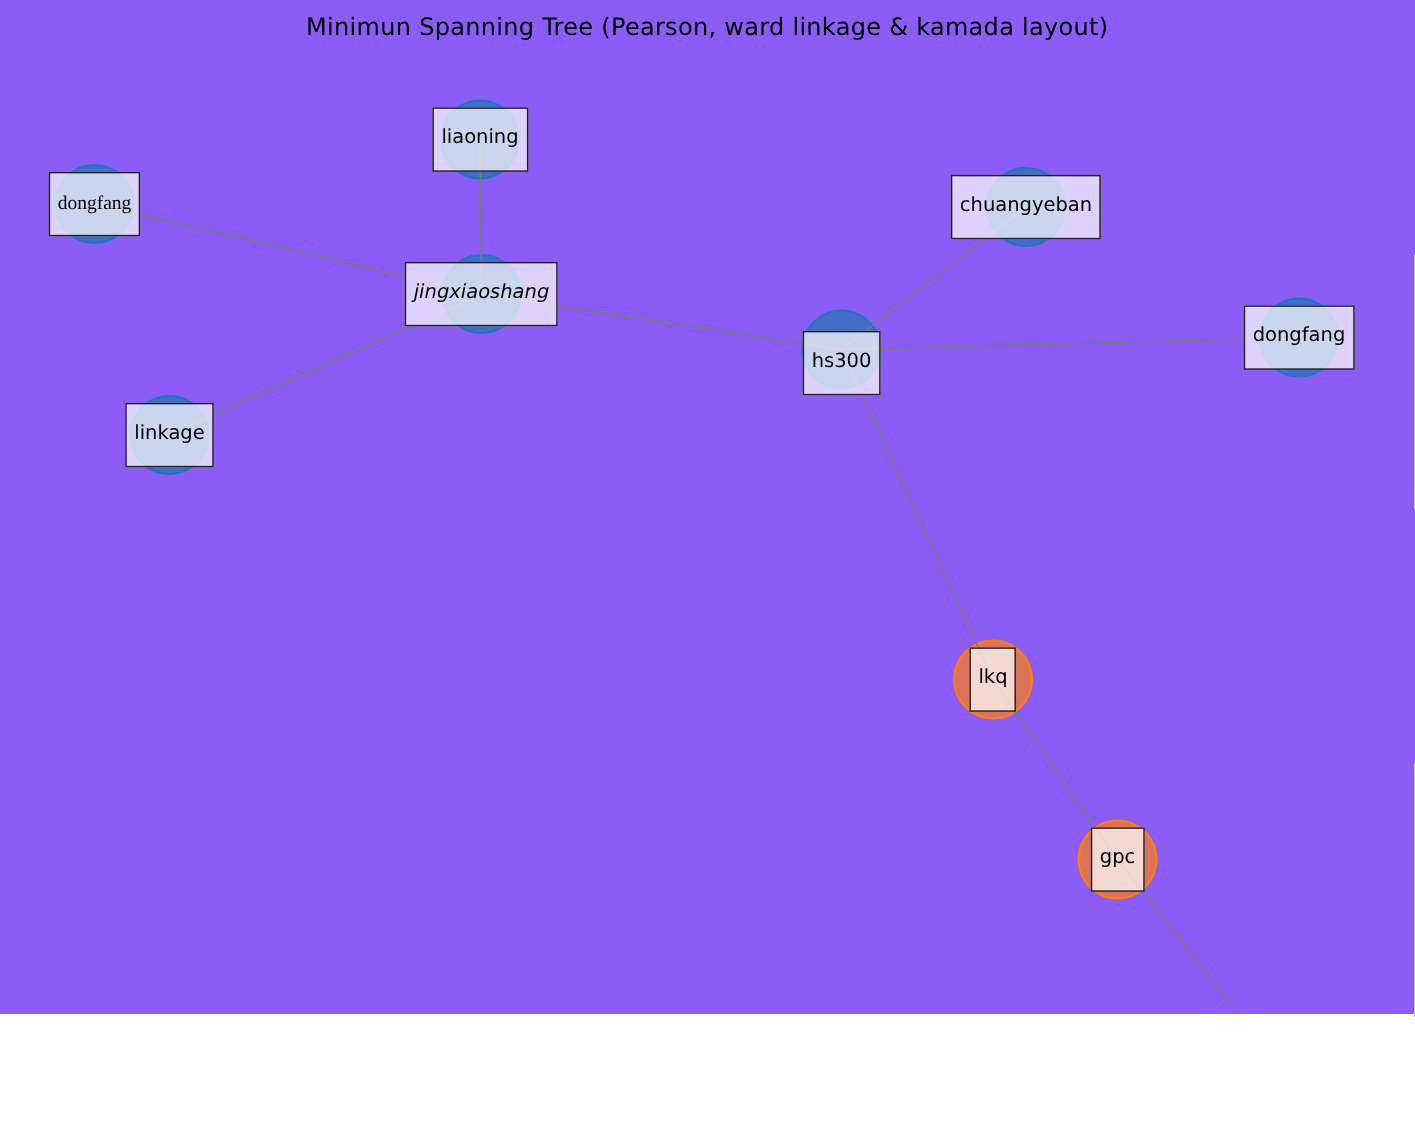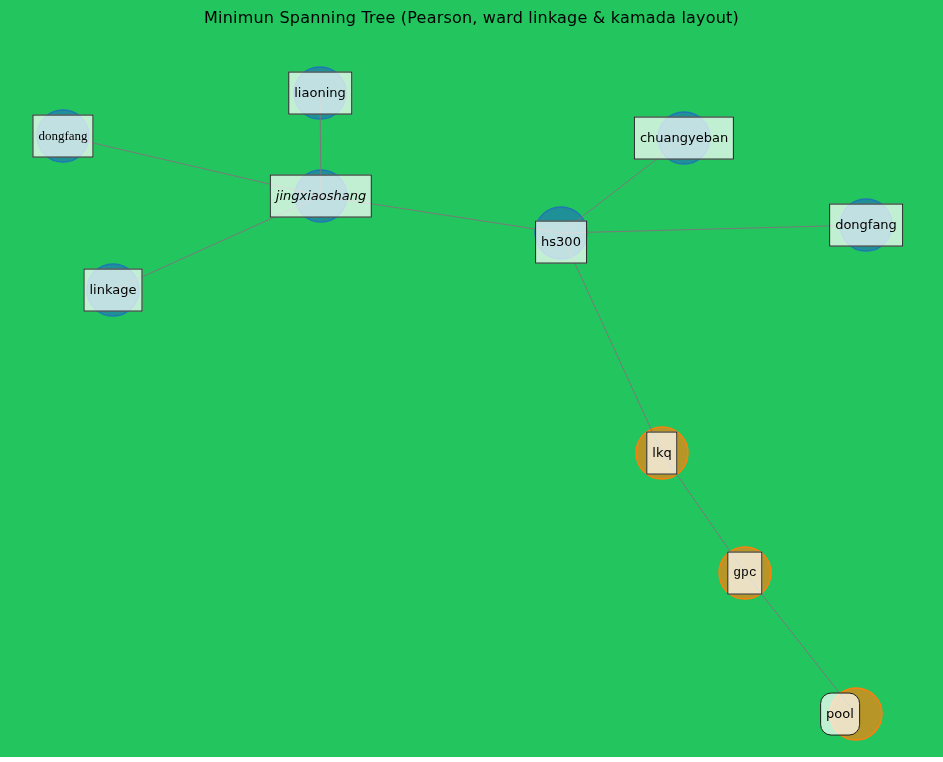--- a/index.html
+++ b/index.html
@@ -3,22 +3,22 @@
 <meta charset="utf-8">
 <style>
   html, body {
     margin: 0;
     padding: 0;
     background: #ffffff;
   }
   .figure {
     position: relative;
     width: 943px;
-    height: 757px;
-    background: #22c55e;
+    height: 676px;
+    background: #8b5cf6;
     font-family: "DejaVu Sans", "Liberation Sans", sans-serif;
     overflow: hidden;
   }
   .chart-title {
     position: absolute;
     top: 8px;
     left: 0;
     width: 100%;
     text-align: center;
     font-size: 16px;
@@ -80,16 +80,16 @@
 
   <div class="labels-layer" id="labels-layer">
       <div class="node-label" style="left: 320px; top: 93px; border-color: rgb(31, 31, 31); background: rgba(255, 255, 255, 0.72);">liaoning</div>
       <div class="node-label" style="left: 63px; top: 136px; border-color: rgb(31, 31, 31); background: rgba(255, 255, 255, 0.72); font-family: Liberation Serif, serif;">dongfang</div>
       <div class="node-label" style="left: 321px; top: 196px; border-color: rgb(31, 31, 31); background: rgba(255, 255, 255, 0.72); font-style: italic;">jingxiaoshang</div>
       <div class="node-label" style="left: 113px; top: 290px; border-color: rgb(31, 31, 31); background: rgba(255, 255, 255, 0.72);">linkage</div>
       <div class="node-label" style="left: 561px; top: 242px; border-color: rgb(31, 31, 31); background: rgba(255, 255, 255, 0.72);">hs300</div>
       <div class="node-label" style="left: 684px; top: 138px; border-color: rgb(31, 31, 31); background: rgba(255, 255, 255, 0.72);">chuangyeban</div>
       <div class="node-label" style="left: 866px; top: 225px; border-color: rgb(31, 31, 31); background: rgba(255, 255, 255, 0.72);">dongfang</div>
       <div class="node-label" style="left: 662px; top: 453px; border-color: rgb(31, 31, 31); background: rgba(255, 255, 255, 0.72);">lkq</div>
-      <div class="node-label" style="left: 745px; top: 573px; border-color: rgb(31, 31, 31); background: rgba(255, 255, 255, 0.72); font-family: Liberation Mono, monospace;">gpc</div>
+      <div class="node-label" style="left: 745px; top: 573px; border-color: rgb(31, 31, 31); background: rgba(255, 255, 255, 0.72);">gpc</div>
       <div class="node-label" style="left: 840px; top: 714px; border-color: rgb(31, 31, 31); background: rgba(255, 255, 255, 0.72); border-radius: 11px;">pool</div>
     </div>
 </div>
 
 </body></html>

